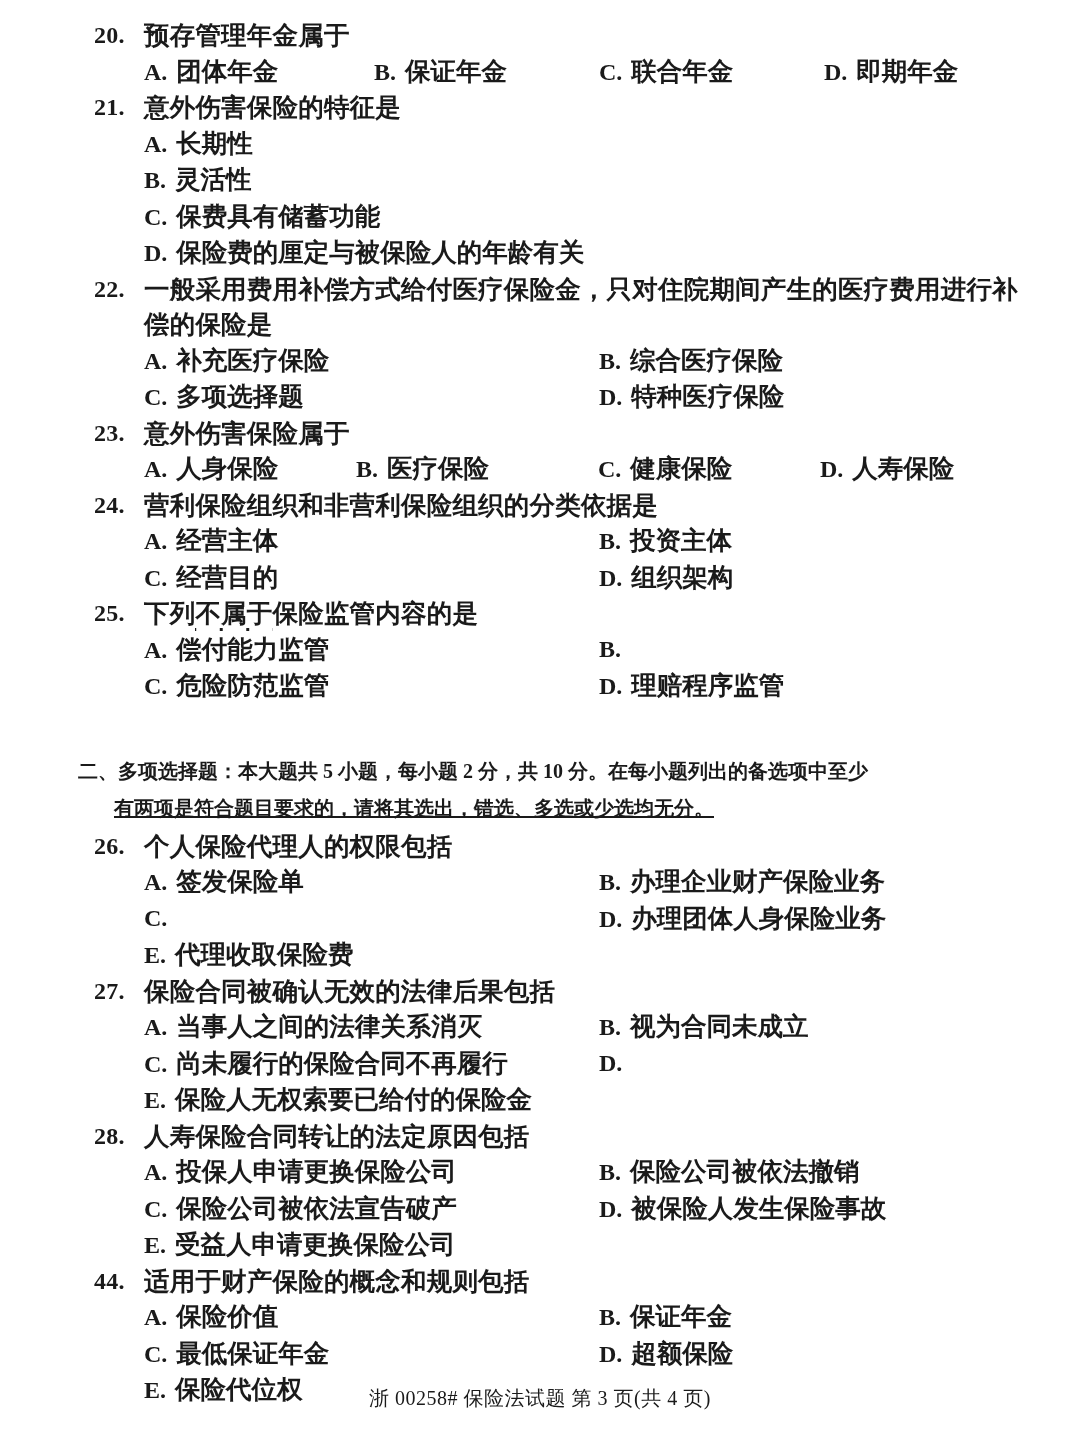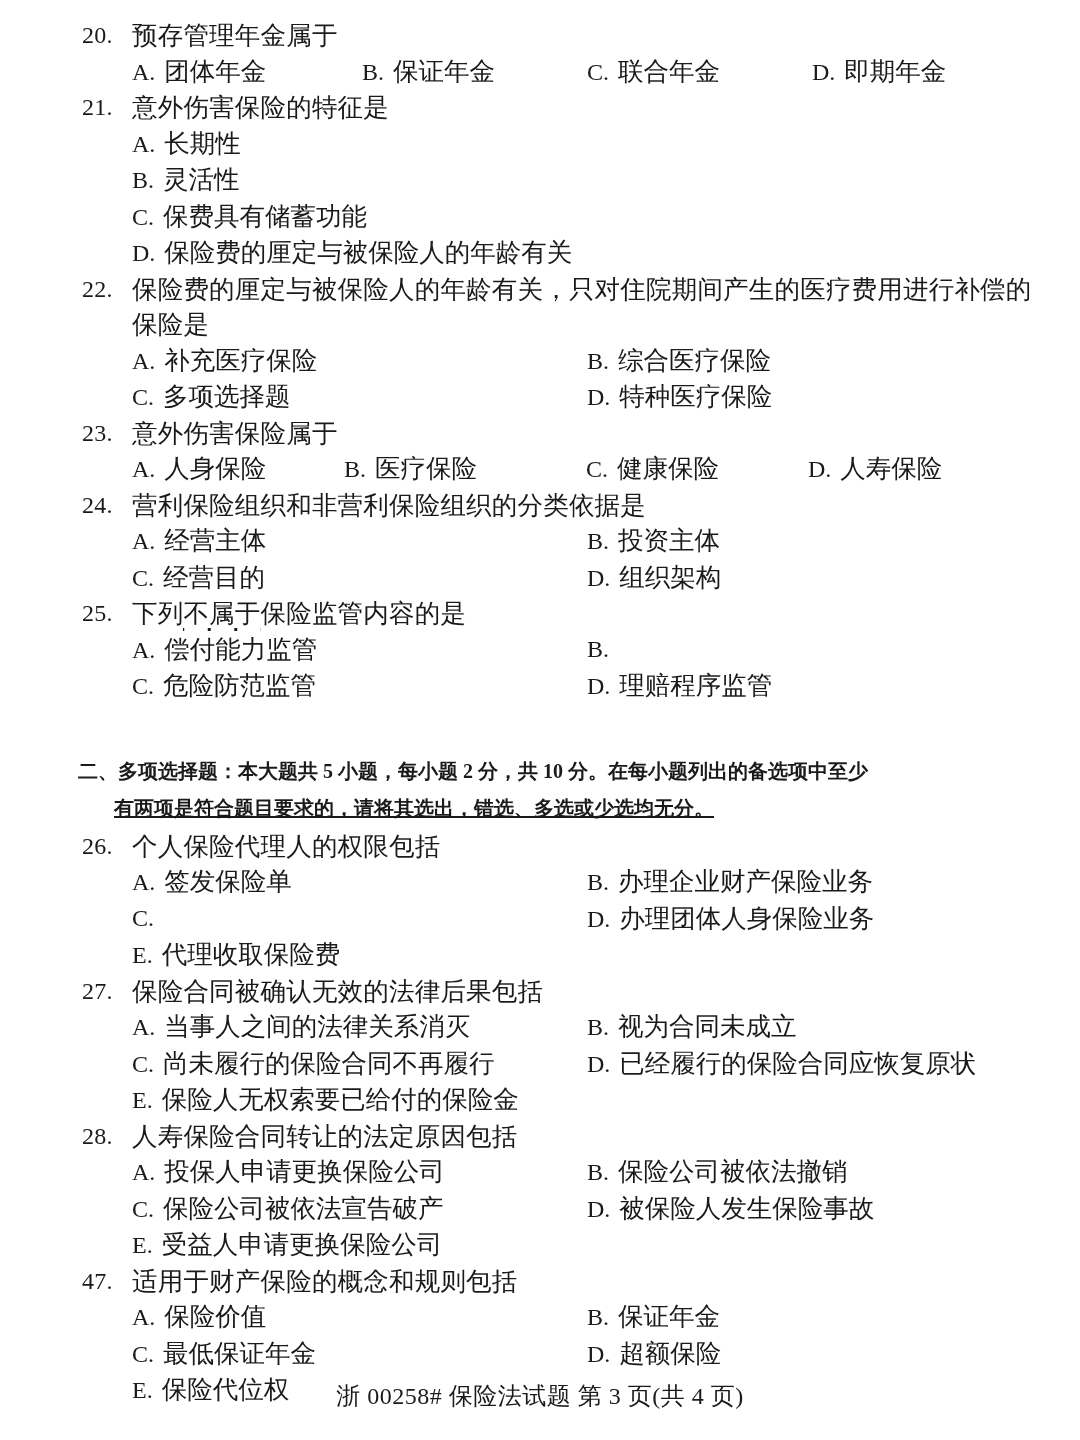--- a/index.html
+++ b/index.html
@@ -21,21 +21,22 @@
     left: 0; top: 0;
     width: 1080px;
     height: 1440px;
     box-sizing: border-box;
     padding: 18px 40px 0 78px;
   }
 
   
   .q {
     position: relative;
-    margin: 0 0 0 4px;
+    margin: 0 0 0 16px;
+    font-weight: bold;
   }
   .q-head {
     display: flex;
     align-items: flex-start;
     font-size: 25.5px;
     line-height: 35.5px;
     letter-spacing: 0.2px;
   }
   .q-num {
     flex: 0 0 auto;
@@ -117,21 +118,21 @@
     text-decoration: underline;
   }
 
   
   .footer {
     position: absolute;
     left: 0;
     right: 0;
     bottom: 28px;
     text-align: center;
-    font-size: 24px;
+    font-size: 20px;
     letter-spacing: 0.5px;
   }
 </style>
 </head>
 <body>
 
 <div class="page">
 
   <div class="q">
     <div class="q-head">
@@ -189,21 +190,21 @@
           <span class="opt-letter">D.</span>
           <span class="opt-text">保险费的厘定与被保险人的年龄有关</span>
         </span>
       </div>
     </div>
   </div>
 
   <div class="q">
     <div class="q-head">
       <span class="q-num">22.</span>
-      <span class="q-stem">保险费的厘定与被保险人的年龄有关，只对住院期间产生的医疗费用进行补偿的保险是</span>
+      <span class="q-stem">一般采用费用补偿方式给付医疗保险金，只对住院期间产生的医疗费用进行补偿的保险是</span>
     </div>
     <div class="opts">
       <div class="opt-row cols-2">
         <span class="opt">
           <span class="opt-letter">A.</span>
           <span class="opt-text">补充医疗保险</span>
         </span>
         <span class="opt">
           <span class="opt-letter">B.</span>
           <span class="opt-text">综合医疗保险</span>
@@ -361,21 +362,20 @@
           <span class="opt-text">视为合同未成立</span>
         </span>
       </div>
       <div class="opt-row cols-2">
         <span class="opt">
           <span class="opt-letter">C.</span>
           <span class="opt-text">尚未履行的保险合同不再履行</span>
         </span>
         <span class="opt">
           <span class="opt-letter">D.</span>
-          <span class="opt-text">已经履行的保险合同应恢复原状</span>
         </span>
       </div>
       <div class="opt-row cols-1">
         <span class="opt">
           <span class="opt-letter">E.</span>
           <span class="opt-text">保险人无权索要已给付的保险金</span>
         </span>
       </div>
     </div>
   </div>
@@ -410,21 +410,21 @@
         <span class="opt">
           <span class="opt-letter">E.</span>
           <span class="opt-text">受益人申请更换保险公司</span>
         </span>
       </div>
     </div>
   </div>
 
   <div class="q">
     <div class="q-head">
-      <span class="q-num">47.</span>
+      <span class="q-num">44.</span>
       <span class="q-stem">适用于财产保险的概念和规则包括</span>
     </div>
     <div class="opts">
       <div class="opt-row cols-2">
         <span class="opt">
           <span class="opt-letter">A.</span>
           <span class="opt-text">保险价值</span>
         </span>
         <span class="opt">
           <span class="opt-letter">B.</span>

